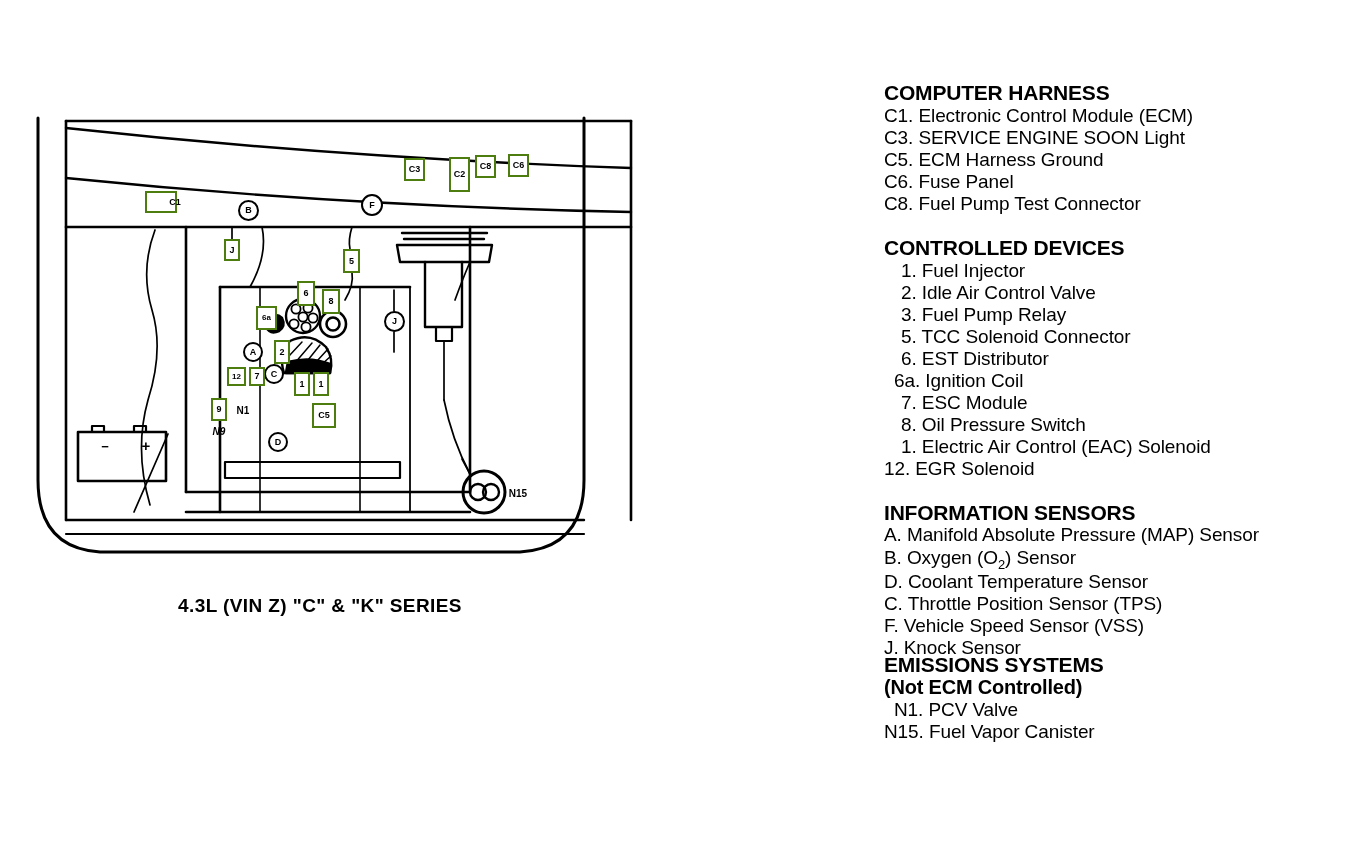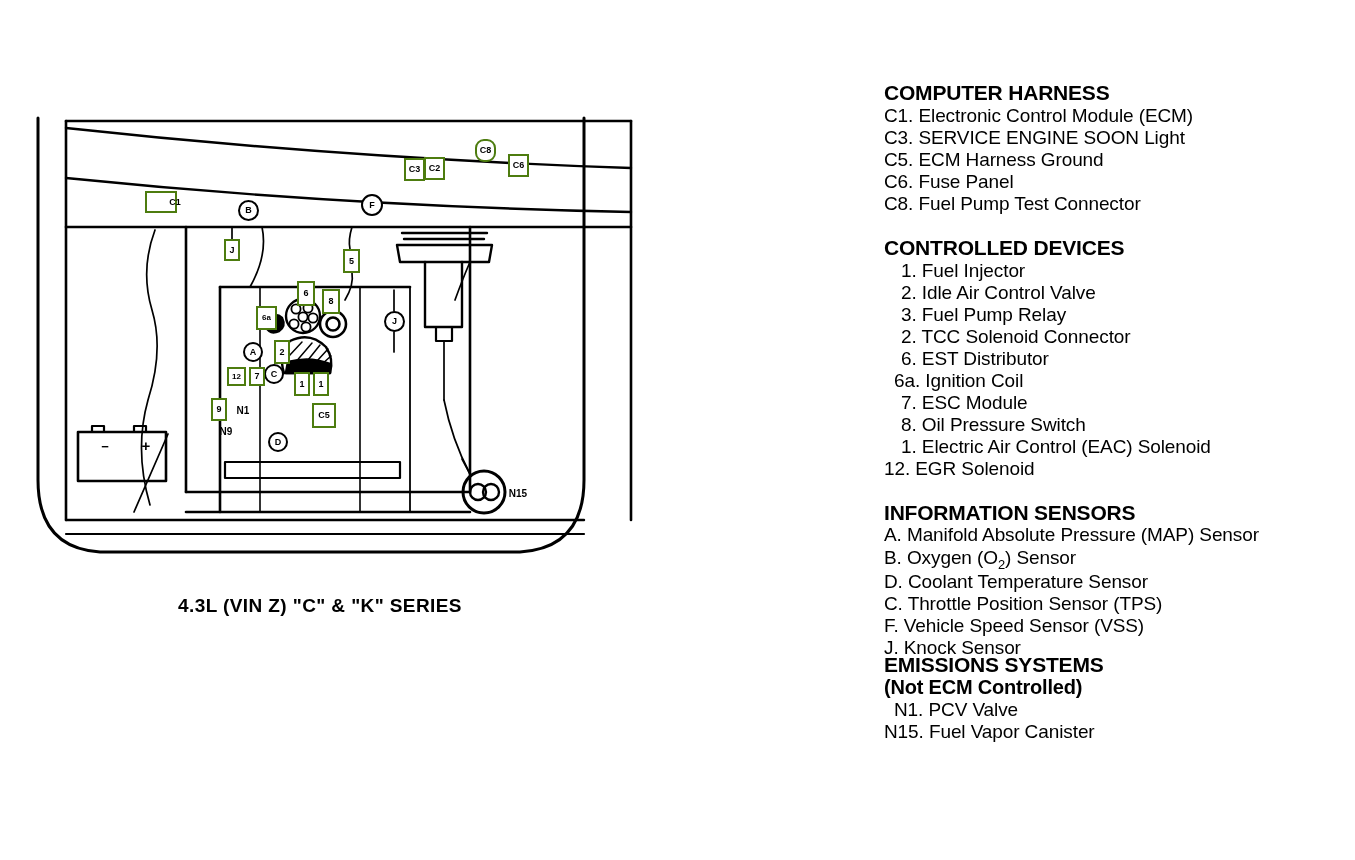--- a/index.html
+++ b/index.html
@@ -144,42 +144,42 @@
           <path d="M306,373 L328,349"></path>
           <path d="M312,373 L331,356"></path>
           <path d="M289,356 L302,342"></path>
         </g>
         <path d="M288,362 q22,-6 42,2 l0,9 l-44,0 z" fill="#000" stroke="#000"></path>
       </g>
     </svg>
 
     <div class="lbl box" style="left:145px;top:191px;width:24px;height:22px;padding-left:28px;">C1</div>
     <div class="lbl box" style="left:404px;top:158px;width:21px;height:23px;">C3</div>
-    <div class="lbl box" style="left:424px;top:157px;width:21px;height:23px;">C2</div>
-    <div class="lbl box" style="left:475px;top:139px;width:21px;height:23px;border-radius:9px;">C8</div>
+    <div class="lbl box" style="left:449px;top:157px;width:21px;height:35px;">C2</div>
+    <div class="lbl box" style="left:475px;top:155px;width:21px;height:23px;">C8</div>
     <div class="lbl box" style="left:508px;top:154px;width:21px;height:23px;">C6</div>
     <div class="lbl circ" style="left:238px;top:200px;width:21px;height:21px;">B</div>
     <div class="lbl circ" style="left:361px;top:194px;width:22px;height:22px;">F</div>
     <div class="lbl box" style="left:224px;top:239px;width:16px;height:22px;">J</div>
     <div class="lbl box" style="left:343px;top:249px;width:17px;height:24px;">5</div>
     <div class="lbl circ" style="left:384px;top:311px;width:21px;height:21px;">J</div>
     <div class="lbl box" style="left:297px;top:281px;width:18px;height:25px;">6</div>
     <div class="lbl box" style="left:322px;top:289px;width:18px;height:25px;">8</div>
     <div class="lbl box small" style="left:256px;top:306px;width:21px;height:24px;">6a</div>
     <div class="lbl circ" style="left:243px;top:342px;width:20px;height:20px;">A</div>
     <div class="lbl box" style="left:274px;top:340px;width:16px;height:24px;">2</div>
     <div class="lbl circ" style="left:264px;top:364px;width:20px;height:20px;">C</div>
     <div class="lbl box small" style="left:227px;top:367px;width:19px;height:19px;">12</div>
     <div class="lbl box" style="left:249px;top:367px;width:16px;height:19px;">7</div>
     <div class="lbl box" style="left:294px;top:372px;width:16px;height:24px;">1</div>
     <div class="lbl box" style="left:313px;top:372px;width:16px;height:24px;">1</div>
     <div class="lbl box" style="left:312px;top:403px;width:24px;height:25px;">C5</div>
     <div class="lbl box" style="left:211px;top:398px;width:16px;height:23px;">9</div>
     <div class="lbl plain" style="left:232px;top:404px;width:22px;height:13px;">N1</div>
-    <div class="lbl plain" style="left:215px;top:425px;width:22px;height:13px;">N9</div>
+    <div class="lbl plain" style="left:208px;top:425px;width:22px;height:13px;font-style:italic;">N9</div>
     <div class="lbl circ" style="left:268px;top:432px;width:20px;height:20px;">D</div>
     <div class="lbl plain" style="left:505px;top:487px;width:26px;height:13px;">N15</div>
 
     <div class="lbl plain" style="left:98px;top:440px;width:14px;height:12px;font-size:13px;font-weight:bold;">−</div>
     <div class="lbl plain" style="left:139px;top:438px;width:14px;height:14px;font-size:15px;font-weight:bold;">+</div>
 
     <div class="dgm-title">4.3L (VIN Z) "C" &amp; "K" SERIES</div>
   </div>
 
   <div id="legend">
@@ -196,21 +196,21 @@
     </div>
 
     <div class="gap"></div>
 
     <div class="sec">
       <div class="sec-head">CONTROLLED DEVICES</div>
       <ul class="sec-list">
         <li class="indent">1. Fuel Injector</li>
         <li class="indent">2. Idle Air Control Valve</li>
         <li class="indent">3. Fuel Pump Relay</li>
-        <li class="indent">2. TCC Solenoid Connector</li>
+        <li class="indent">5. TCC Solenoid Connector</li>
         <li class="indent">6. EST Distributor</li>
         <li class="indent2">6a. Ignition Coil</li>
         <li class="indent">7. ESC Module</li>
         <li class="indent">8. Oil Pressure Switch</li>
         <li class="indent">1. Electric Air Control (EAC) Solenoid</li>
         <li>12. EGR Solenoid</li>
       </ul>
     </div>
 
     <div class="gap"></div>

